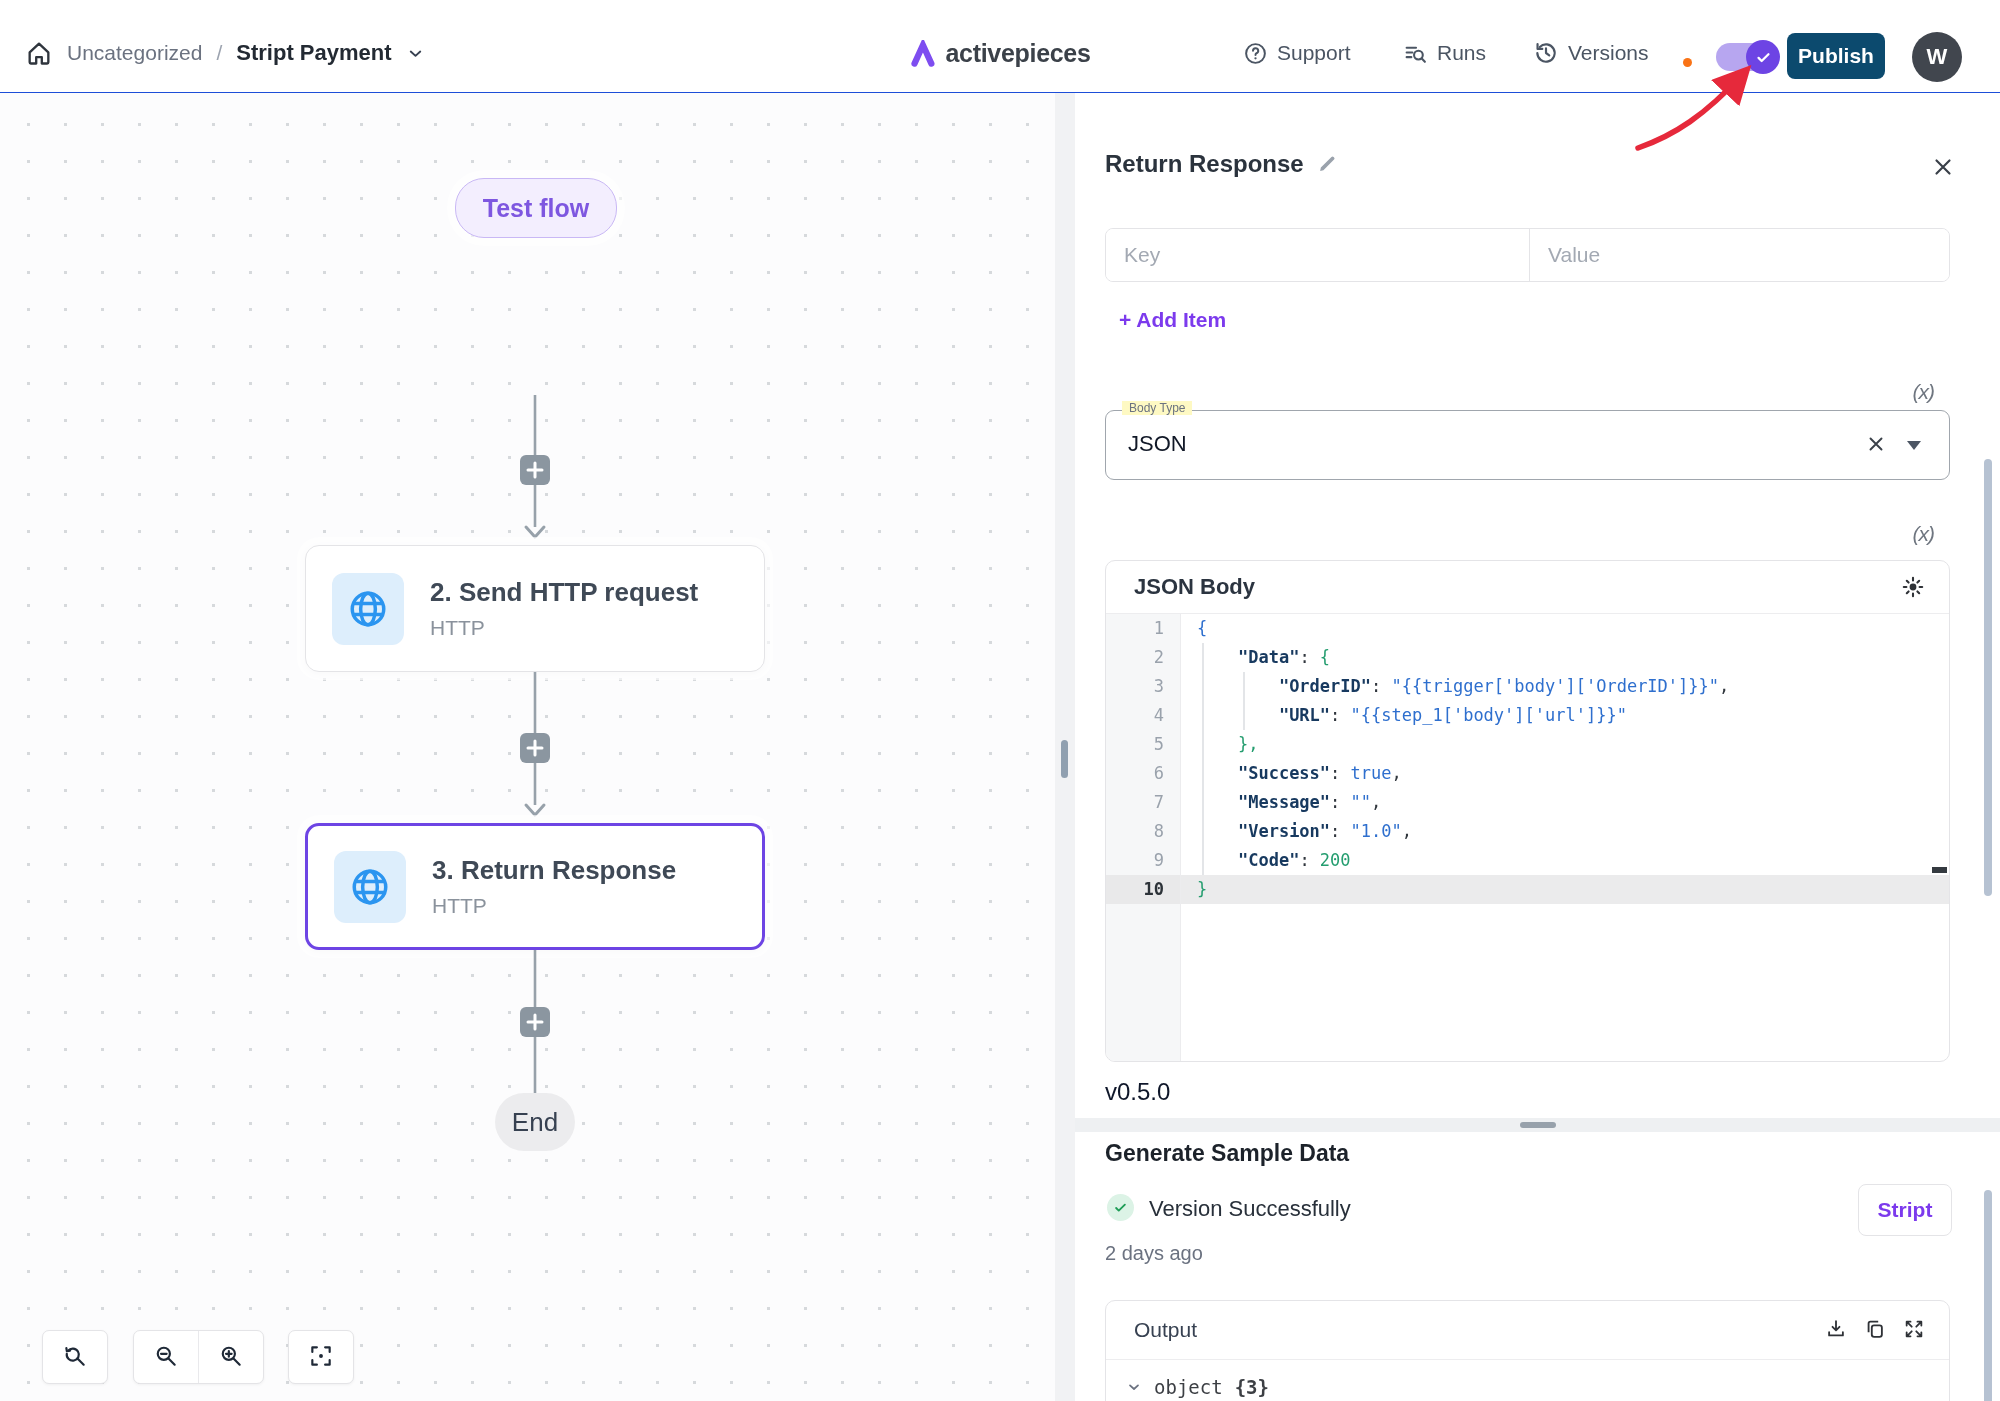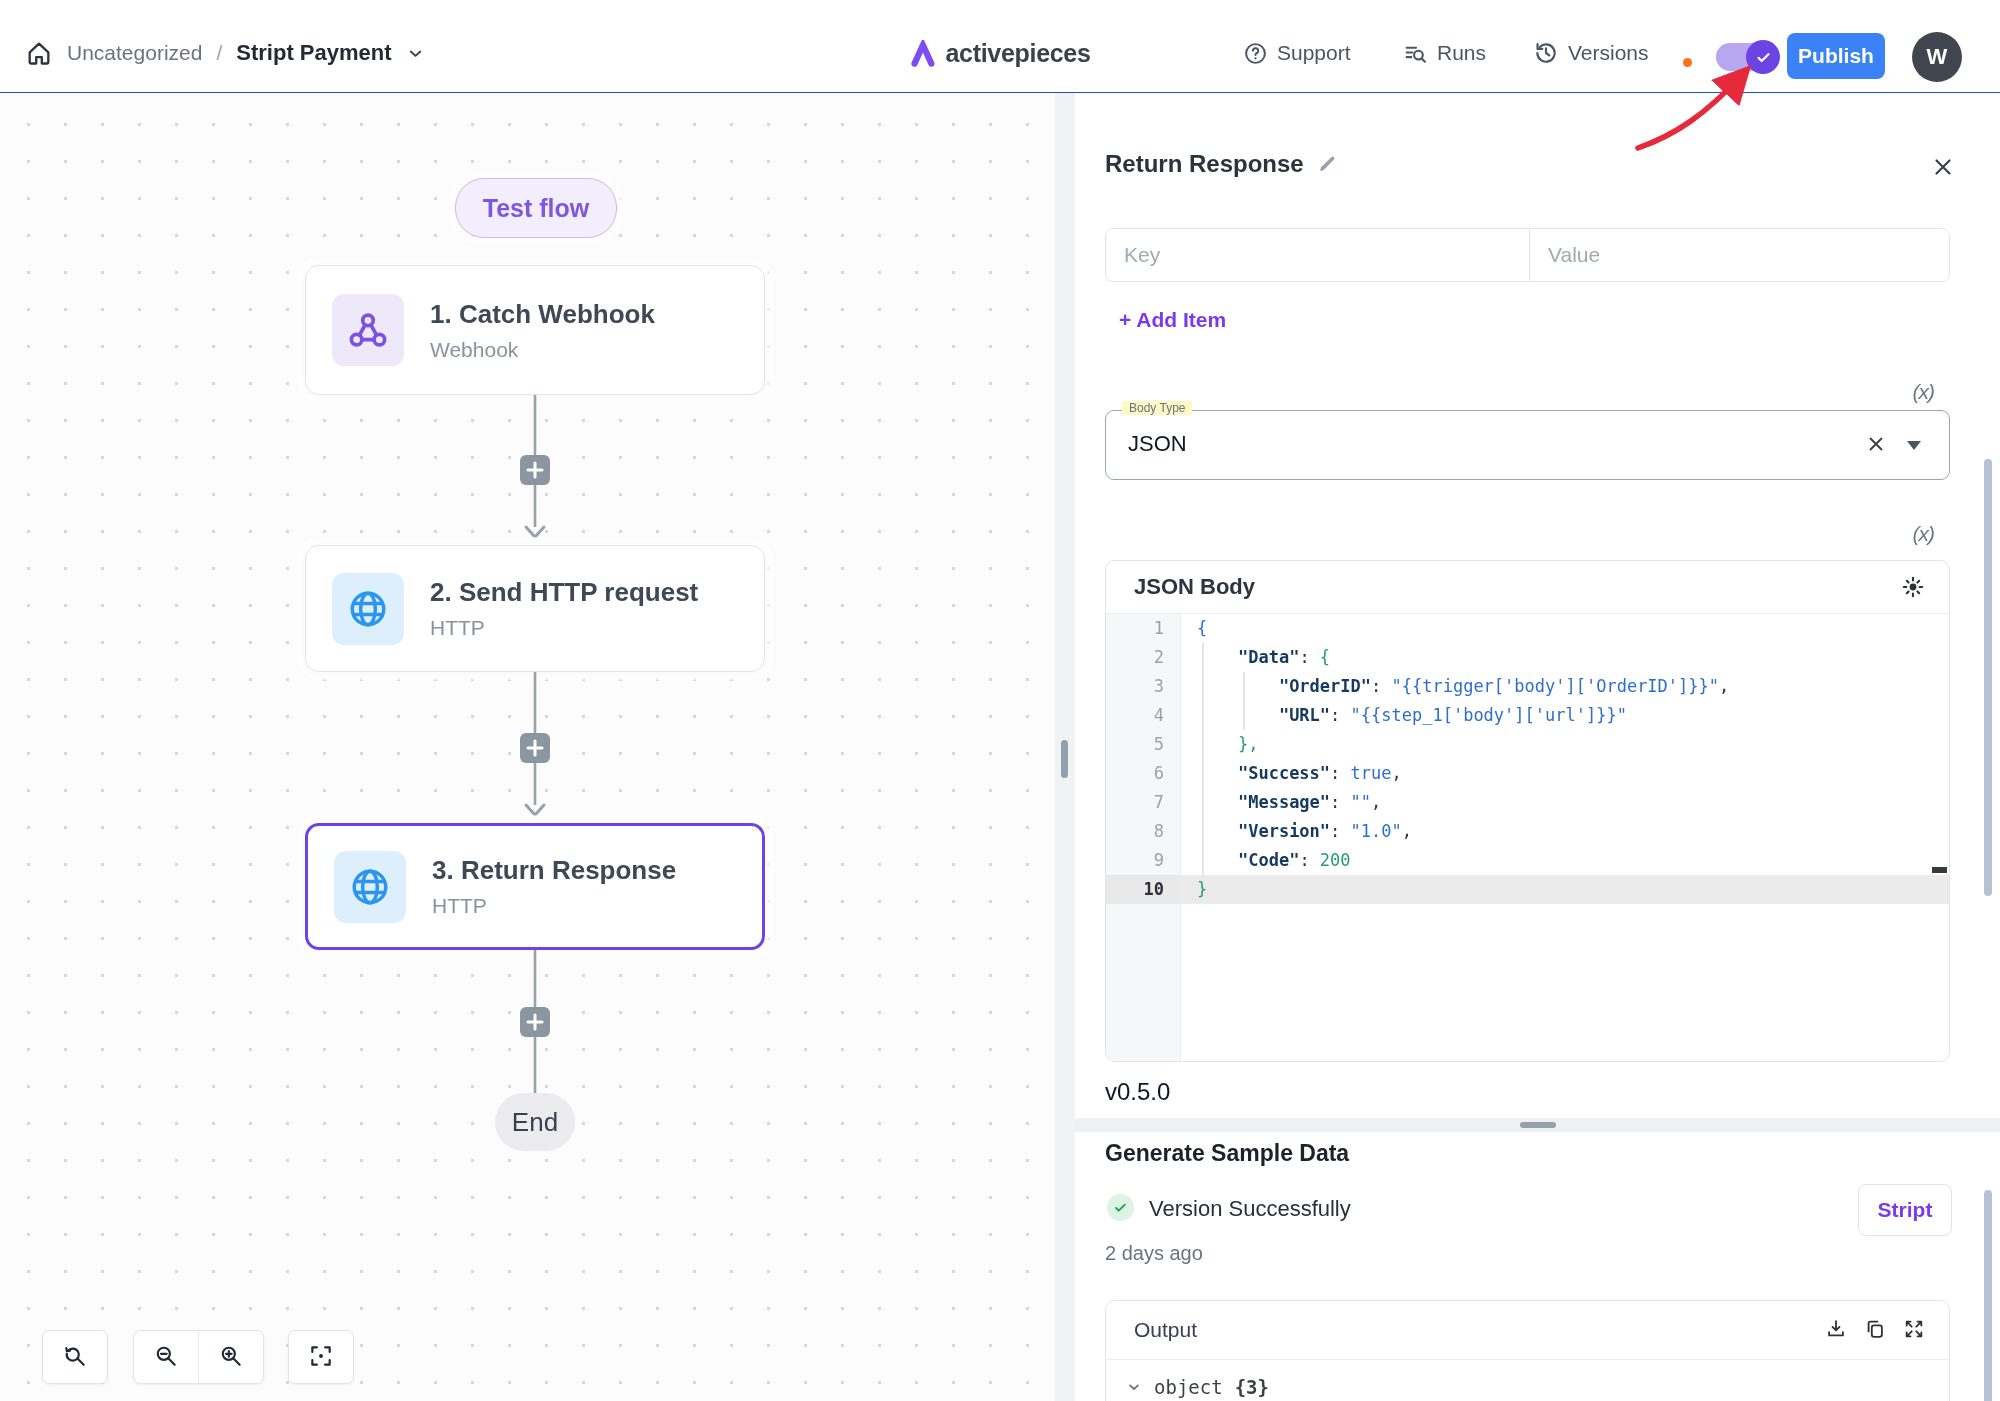--- a/index.html
+++ b/index.html
@@ -183,43 +183,29 @@
 
     <div class="toggle">
       <span class="toggle-track"></span>
       <span class="toggle-knob" style="background:#6d44e4;">
         <svg width="17" height="17" viewBox="0 0 24 24" fill="none" stroke="#fff" stroke-width="3.2" stroke-linecap="round" stroke-linejoin="round">
             <path d="M5 12.5l4.4 4.5L19 7.5"></path>
           </svg>
       </span>
     </div>
 
-    <button class="publish" style="background:#3b82f6;">Publish</button>
+    <button class="publish" style="background:#0c4a6e;">Publish</button>
 
     <div class="avatar">W</div>
   </header>
 
   <div class="canvas">
 
     <div class="testflow">Test flow</div>
 
-    <div class="step" style="top:173px;height:130px;">
-      <div class="step-icon tile-webhook">
-        <svg width="42" height="42" viewBox="0 0 24 24" fill="none" stroke="#7a50e6" stroke-width="2.1" stroke-linecap="round">
-            <circle cx="5.5" cy="17.5" r="3"></circle>
-            <circle cx="18.5" cy="17.5" r="3"></circle>
-            <circle cx="12" cy="6.5" r="3"></circle>
-            <path d="M10.4 9 7.2 14.8M13.6 9l3.2 5.8M8.5 17.5h7"></path>
-          </svg>
-      </div>
-      <div class="step-text">
-        <div class="step-title">1. Catch Webhook</div>
-        <div class="step-sub">Webhook</div>
-      </div>
-    </div>
 
     <div class="conn" style="top:303px;height:150px;">
       <svg width="40" height="150" viewBox="0 0 40 150" fill="none">
         <path d="M20 0v132" stroke="#97a1aa" stroke-width="2.6"></path>
         <path d="M11 132l9 10 9-10" stroke="#97a1aa" stroke-width="3" stroke-linecap="round" stroke-linejoin="round" fill="none"></path>
         <rect x="5" y="60" width="30" height="30" rx="6" fill="#8b96a0"></rect>
         <path d="M20 68v14M13 75h14" stroke="#fff" stroke-width="3" stroke-linecap="round"></path>
       </svg>
     </div>
 

